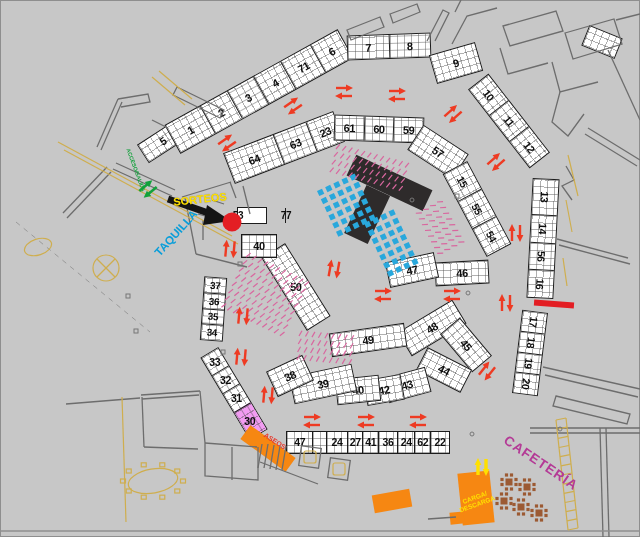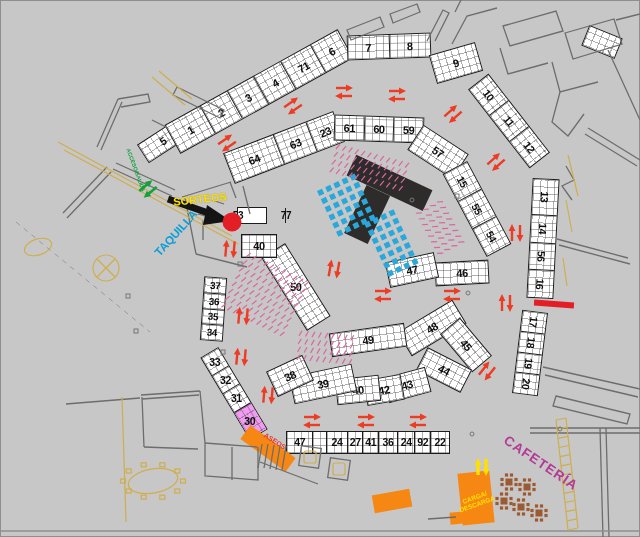--- a/index.html
+++ b/index.html
@@ -810,21 +810,21 @@
         <div class="seg" style="flex: 0.8 1 0%; font-size: 10.5px; text-align: right;">
           <span>41</span>
         </div>
         <div class="seg" style="flex: 1 1 0%; font-size: 10.5px;">
           <span>36</span>
         </div>
         <div class="seg" style="flex: 0.9 1 0%; font-size: 10.5px;">
           <span>24</span>
         </div>
         <div class="seg" style="flex: 0.8 1 0%; font-size: 10.5px;">
-          <span>92</span>
+          <span>62</span>
         </div>
         <div class="seg" style="flex: 1 1 0%; font-size: 10.5px;">
           <span>22</span>
         </div>
       </div>
       <div class="strip" style="left: 186px; top: 382.5px; width: 96px; height: 21px; transform: rotate(59deg);">
         <div class="seg" style="flex: 1 1 0%; font-size: 10.5px;">
           <span style="transform: rotate(-59deg);">33</span>
         </div>
         <div class="seg" style="flex: 1 1 0%; font-size: 10.5px;">

